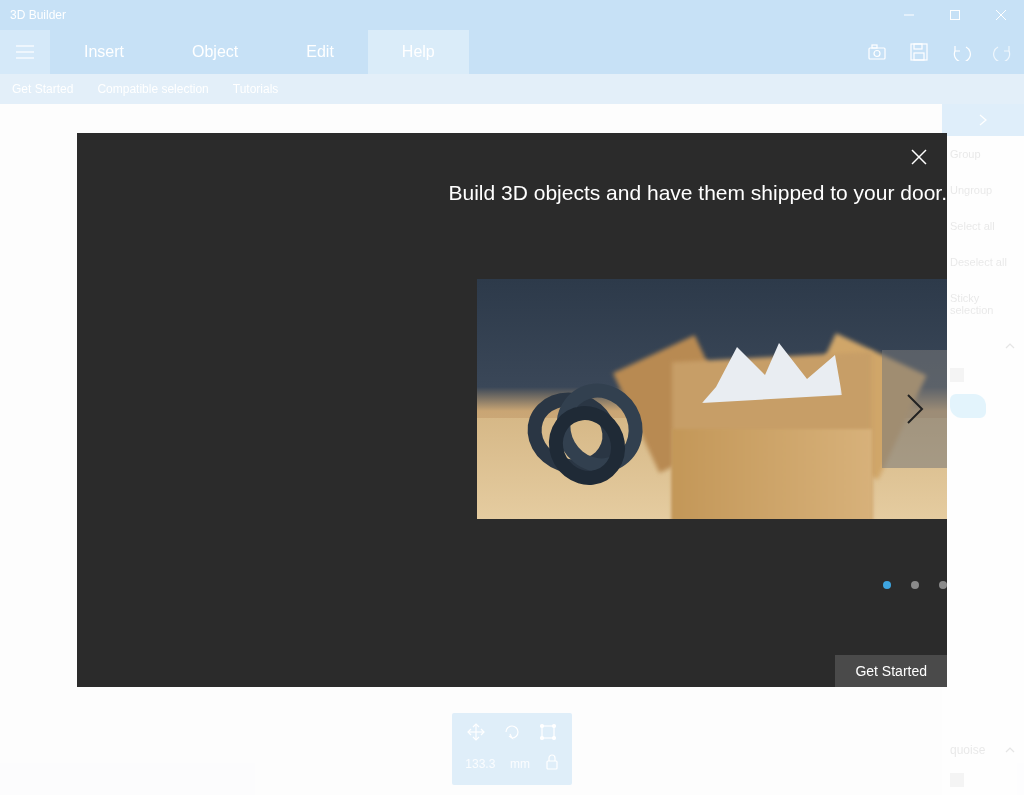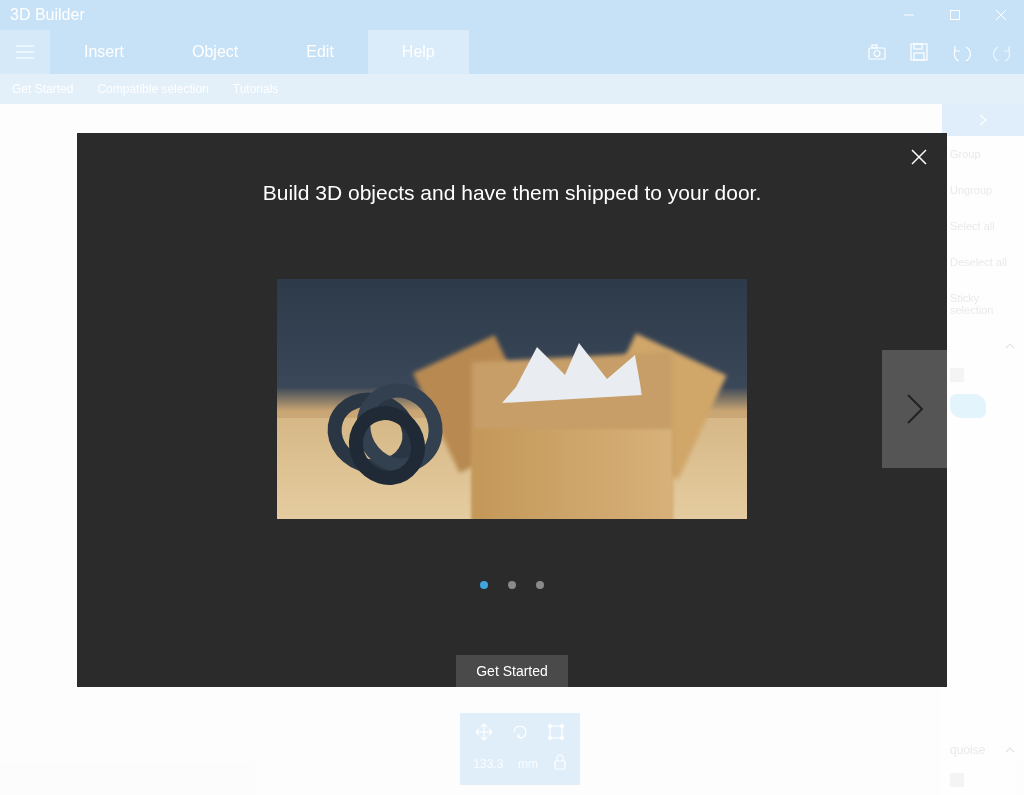--- a/index.html
+++ b/index.html
@@ -11,21 +11,21 @@
   display: flex; flex-direction: column;
   position: relative;
 }
 
 .titlebar {
   height: 30px;
   background: #0078d7;
   display: flex; align-items: center;
   color: white;
   padding-left: 10px;
-  font-size: 16px;
+  font-size: 12px;
 }
 .titlebar-controls {
   margin-left: auto;
   display: flex;
 }
 .titlebar-controls .ctrl {
   width: 46px; height: 30px;
   display: flex; align-items: center; justify-content: center;
   cursor: pointer;
 }
@@ -118,21 +118,20 @@
 
 .bottom-toolbar {
   position: absolute;
   bottom: 10px;
   left: 50%; transform: translateX(-50%);
   width: 120px;
   background: rgba(0,120,215,0.55);
   border-radius: 2px;
   display: flex; flex-direction: column;
   padding: 6px;
-  margin-left: 8px;
 }
 .bottom-toolbar .bt-row {
   display: flex; justify-content: space-around; align-items: center;
   height: 30px;
 }
 .bottom-toolbar .bt-text {
   color: rgba(255,255,255,0.85);
   font-size: 12px;
 }
 
@@ -147,21 +146,21 @@
 
 .modal {
   position: absolute;
   z-index: 10;
   left: 77px; top: 133px;
   width: 870px;
   height: 554px;
   background: #2b2b2b;
   color: white;
   display: flex; flex-direction: column;
-  align-items: center;
+  align-items: flex-end;
   gap: 44px;
 }
 .modal-close {
   position: absolute;
   top: 16px; right: 20px;
   cursor: pointer;
 }
 .modal-title {
   margin-top: 48px;
   font-size: 21px;

